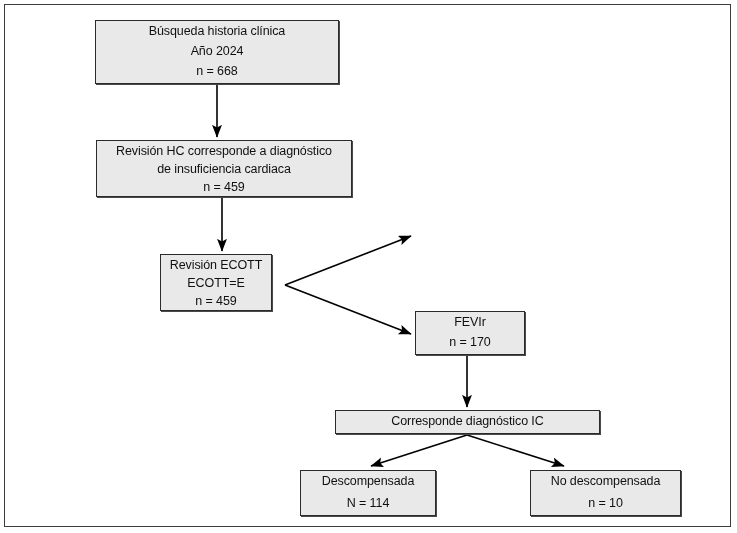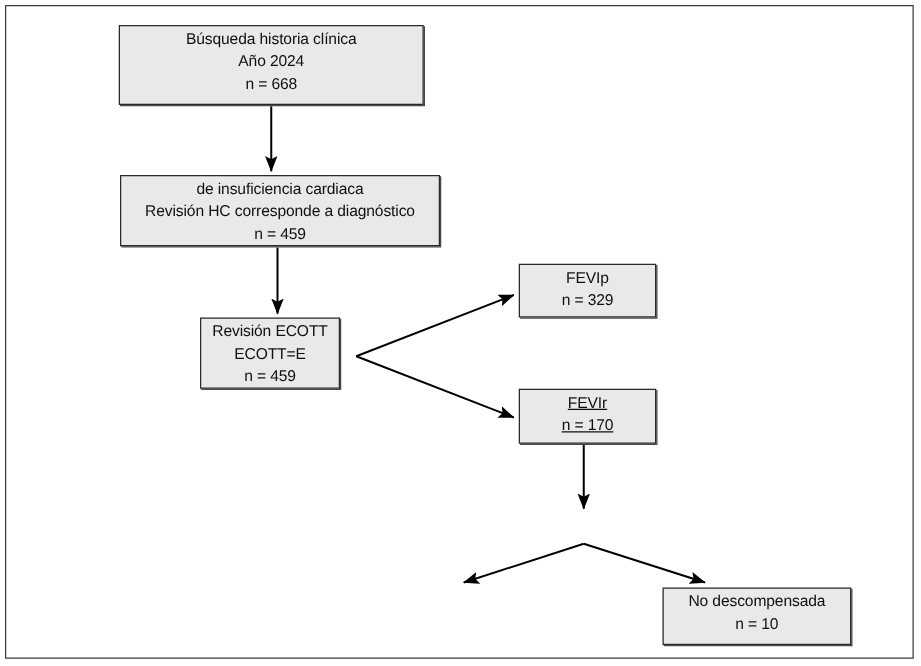--- a/index.html
+++ b/index.html
@@ -27,21 +27,21 @@
   }
   .node {
     position: absolute;
     box-sizing: border-box;
     background: #e9e9e9;
     border: 1px solid #2b2b2b;
     box-shadow: 1px 1px 0 0 #4a4a4a;
     display: flex;
     flex-direction: column;
     align-items: center;
-    justify-content: flex-start;
+    justify-content: space-between;
     color: #101010;
     font-size: 12.5px;
     line-height: 1.42;
     text-align: center;
     letter-spacing: -0.1px;
     padding: 2px 4px;
   }
   .node .ln {
     display: block;
     white-space: nowrap;
@@ -84,41 +84,44 @@
     <line x1="467" y1="435" x2="564" y2="466" stroke="#000000" stroke-width="1.6" marker-end="url(#ah)"></line>
   </svg>
 
   <div class="node" style="left:95px; top:20px; width:244px; height:64px;">
     <span class="ln">Búsqueda historia clínica</span>
     <span class="ln">Año 2024</span>
     <span class="ln">n = 668</span>
   </div>
 
   <div class="node" style="left:96px; top:140px; width:256px; height:57px;">
+    <span class="ln">Revisión HC corresponde a diagnóstico</span>
     <span class="ln">de insuficiencia cardiaca</span>
-    <span class="ln">Revisión HC corresponde a diagnóstico</span>
     <span class="ln">n = 459</span>
   </div>
 
   <div class="node" style="left:160px; top:254px; width:112px; height:57px;">
     <span class="ln">Revisión ECOTT</span>
     <span class="ln">ECOTT=E</span>
     <span class="ln">n = 459</span>
   </div>
 
-  <div class="node" style="left:415px; top:211px; width:110px; height:43px;">
-    <span class="ln">FEVIp</span>
-    <span class="ln">n = 329</span>
-  </div>
 
-  <div class="node" style="left:415px; top:311px; width:110px; height:44px;text-decoration:underline;">
+  <div class="node" style="left:415px; top:311px; width:110px; height:44px;">
     <span class="ln">FEVIr</span>
     <span class="ln">n = 170</span>
   </div>
 
+  <div class="node" style="left:335px; top:410px; width:265px; height:24px;">
+    <span class="ln">Corresponde diagnóstico IC</span>
+  </div>
 
+  <div class="node" style="left:300px; top:470px; width:136px; height:46px;">
+    <span class="ln">Descompensada</span>
+    <span class="ln">N = 114</span>
+  </div>
 
   <div class="node" style="left:485px; top:470px; width:151px; height:46px;margin-left:45px;">
     <span class="ln">No descompensada</span>
     <span class="ln">n = 10</span>
   </div>
 
 </div>
 
 </body></html>

